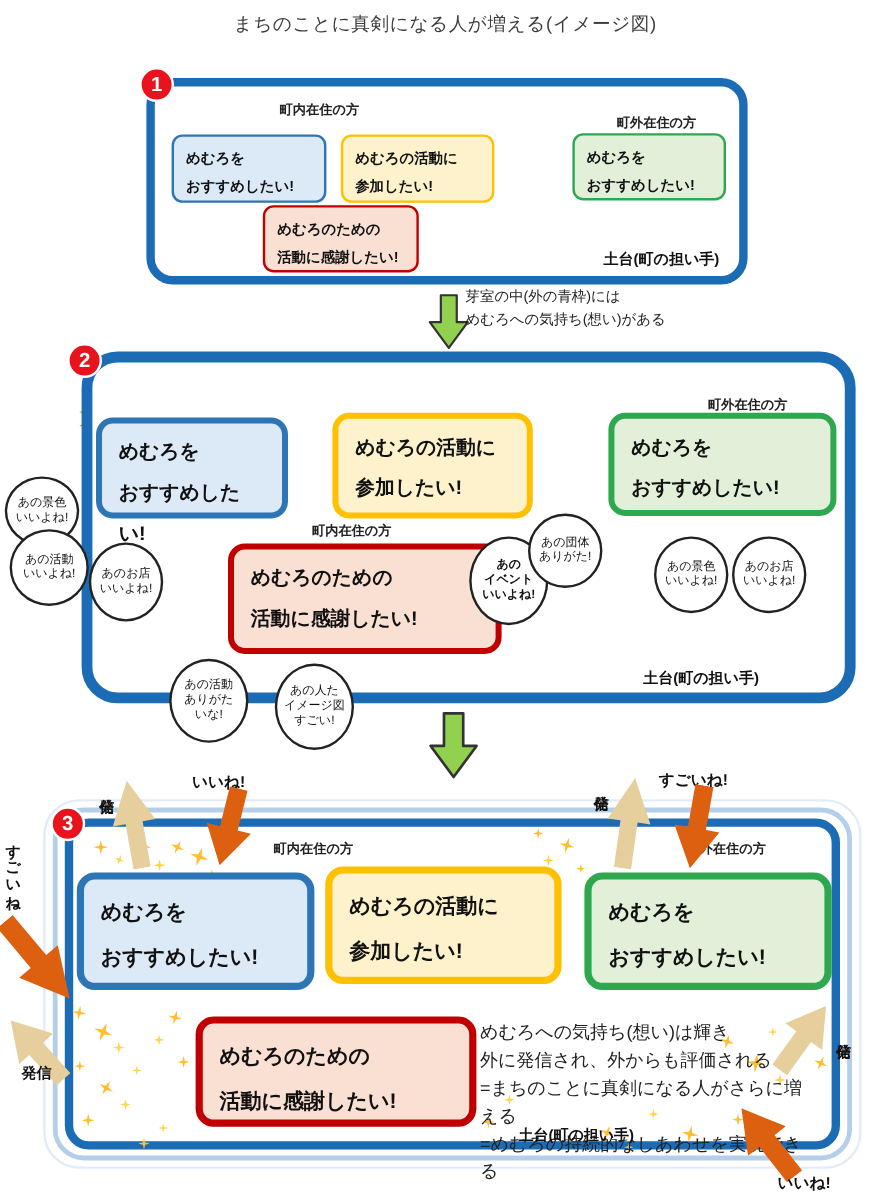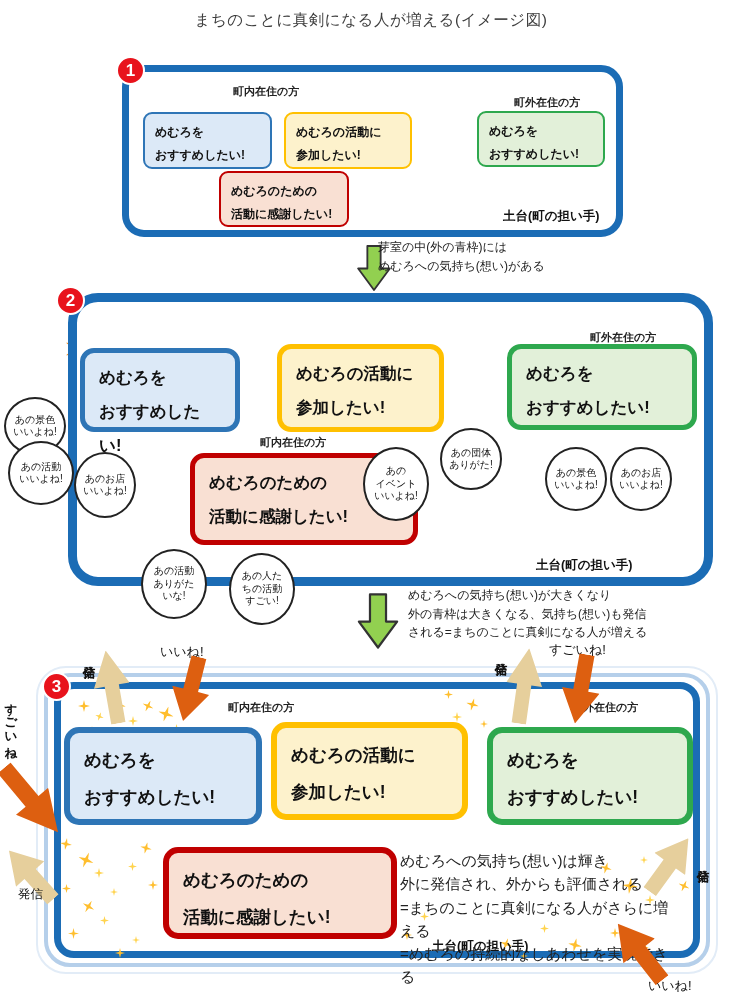--- a/index.html
+++ b/index.html
@@ -20,21 +20,21 @@
   .c-blue   { background:#DCE9F7; border-color:#2E75B6; }
   .c-yellow { background:#FDF2CC; border-color:#FFC000; }
   .c-green  { background:#E2F0D9; border-color:#2EA84E; }
   .c-red    { background:#F9E0D3; border-color:#C00000; }
   .atext { font-size:12px; line-height:1.55; white-space:pre-line; color:#222; }
   .note  { font-size:15px; line-height:1.55; white-space:pre-line; color:#222; z-index:3; }
   .bubble { background:#fff; border:2px solid #222; border-radius:50%; display:flex; align-items:center;
             justify-content:center; text-align:center; font-size:10px; line-height:1.25;
             white-space:pre-line; color:#111; z-index:5; }
   .vtext { writing-mode:vertical-rl; font-weight:bold; font-size:12.5px; color:#111; z-index:7; }
-  .alabel { font-weight:normal; font-size:13px; color:#111; z-index:7; }
+  .alabel { font-weight:bold; font-size:13px; color:#111; z-index:7; }
   .barrow { z-index:7; }
   .barrow.down { clip-path:polygon(30% 0, 70% 0, 70% 52%, 100% 52%, 50% 100%, 0 52%, 30% 52%); }
   .barrow.up   { clip-path:polygon(50% 0, 100% 48%, 70% 48%, 70% 100%, 30% 100%, 30% 48%, 0 48%); }
   .barrow.orange { background:#DD5F10; }
   .barrow.tan    { background:#E6CF9C; }
   .sp { position:absolute; background:#FFBE2D; z-index:2;
         clip-path:polygon(50% 0%, 60% 40%, 100% 50%, 60% 60%, 50% 100%, 40% 60%, 0% 50%, 40% 40%); }
   .sp.lt { background:#FFD34D; }
   svg.icon { position:absolute; overflow:visible; }
 </style>
@@ -73,21 +73,21 @@
     <path d="M3 13 L7 6 M9 15 L12 7 M15 16 L18 10" stroke="#E87722" stroke-width="2.4" stroke-linecap="round" fill="none"></path>
     </svg>
   <div class="abs wish s1 c-red" style="left:219px; top:171px; width:130px; height:56px;">めむろのための
 活動に感謝したい!</div>
 
   <div class="abs foundation" style="left:503px; top:208px;">土台(町の担い手)</div>
 
   <svg class="icon" style="left:356px; top:244px;" width="36" height="48" viewBox="0 0 35 47">
     <path d="M11 2 h13 v22 h9 L17.5 45 L2 24 h9 z" fill="#92D050" stroke="#333" stroke-width="1.8" stroke-linejoin="round"></path>
     </svg>
-  <div class="abs atext" style="left:378px; top:238px;">芽室の中(外の青枠)には
+  <div class="abs atext" style="left:388px; top:238px;">芽室の中(外の青枠)には
 めむろへの気持ち(想い)がある</div>
 
   <div class="abs panel" style="left:68px; top:293px; width:645px; height:293px; border-width:9px; border-radius:30px;"></div>
   <div class="abs badge" style="left:56px; top:286px;">2</div>
 
   <div class="abs sublabel" style="left:590px; top:330px;">町外在住の方</div>
   <div class="abs sublabel" style="left:260px; top:435px;">町内在住の方</div>
 
   <svg class="icon" style="left:64px; top:330px;" width="38" height="38" viewBox="0 0 40 40">
     <polygon points="39,20 28.9,23.2 34.6,32.2 24.8,28.2 23.3,38.7 18.4,29.4 10.5,36.5 12.7,26.1 2.1,26.5 10.5,20 2.1,13.5 12.7,13.9 10.5,3.5 18.4,10.6 23.3,1.3 24.8,11.8 34.6,7.8 28.9,16.8" fill="#EE8A1C"></polygon>
@@ -118,42 +118,39 @@
 活動に感謝したい!</div>
 
   <div class="abs foundation" style="left:536px; top:557px;">土台(町の担い手)</div>
 
   <div class="abs bubble" style="left:4px; top:397px; width:62px; height:58px;">あの景色
 いいよね!</div>
   <div class="abs bubble" style="left:8px; top:441px; width:66px; height:64px;">あの活動
 いいよね!</div>
   <div class="abs bubble" style="left:74px; top:452px; width:62px; height:66px;">あのお店
 いいよね!</div>
-  <div class="abs bubble" style="left:363px; top:447px; width:66px; height:74px;">あの
+  <div class="abs bubble" style="left:391px; top:447px; width:66px; height:74px;font-weight:bold;">あの
 イベント
 いいよね!</div>
   <div class="abs bubble" style="left:440px; top:428px; width:62px; height:62px;">あの団体
 ありがた!</div>
   <div class="abs bubble" style="left:545px; top:447px; width:62px; height:64px;">あの景色
 いいよね!</div>
   <div class="abs bubble" style="left:610px; top:447px; width:62px; height:64px;">あのお店
 いいよね!</div>
   <div class="abs bubble" style="left:141px; top:549px; width:66px; height:70px;">あの活動
 ありがた
 いな!</div>
   <div class="abs bubble" style="left:229px; top:553px; width:66px; height:72px;">あの人た
-ちの活動
+イメージ図
 すごい!</div>
 
   <svg class="icon" style="left:356px; top:592px;" width="44" height="58" viewBox="0 0 35 47">
     <path d="M11 2 h13 v22 h9 L17.5 45 L2 24 h9 z" fill="#92D050" stroke="#333" stroke-width="1.8" stroke-linejoin="round"></path>
     </svg>
-  <div class="abs atext" style="left:408px; top:586px;">めむろへの気持ち(想い)が大きくなり
-外の青枠は大きくなる、気持ち(想い)も発信
-される=まちのことに真剣になる人が増える</div>
 
   <div class="abs" style="left:36px; top:666px; width:682px; height:308px; border:2px solid #E2ECF7; border-radius:30px; z-index:1;"></div>
   <div class="abs" style="left:44px; top:673px; width:666px; height:294px; border:4px solid #B5CFEA; border-radius:26px; z-index:1;"></div>
   <div class="abs panel" style="left:54px; top:682px; width:646px; height:276px; border-width:7px; border-radius:20px;"></div>
   <div class="abs badge" style="left:42px; top:672px;">3</div>
 
   <div class="abs sublabel" style="left:228px; top:700px;">町内在住の方</div>
   <div class="abs sublabel" style="left:572px; top:700px;">町外在住の方</div>
 
   <div class="abs wish s3 c-blue" style="left:64px; top:727px; width:198px; height:98px;">めむろを

